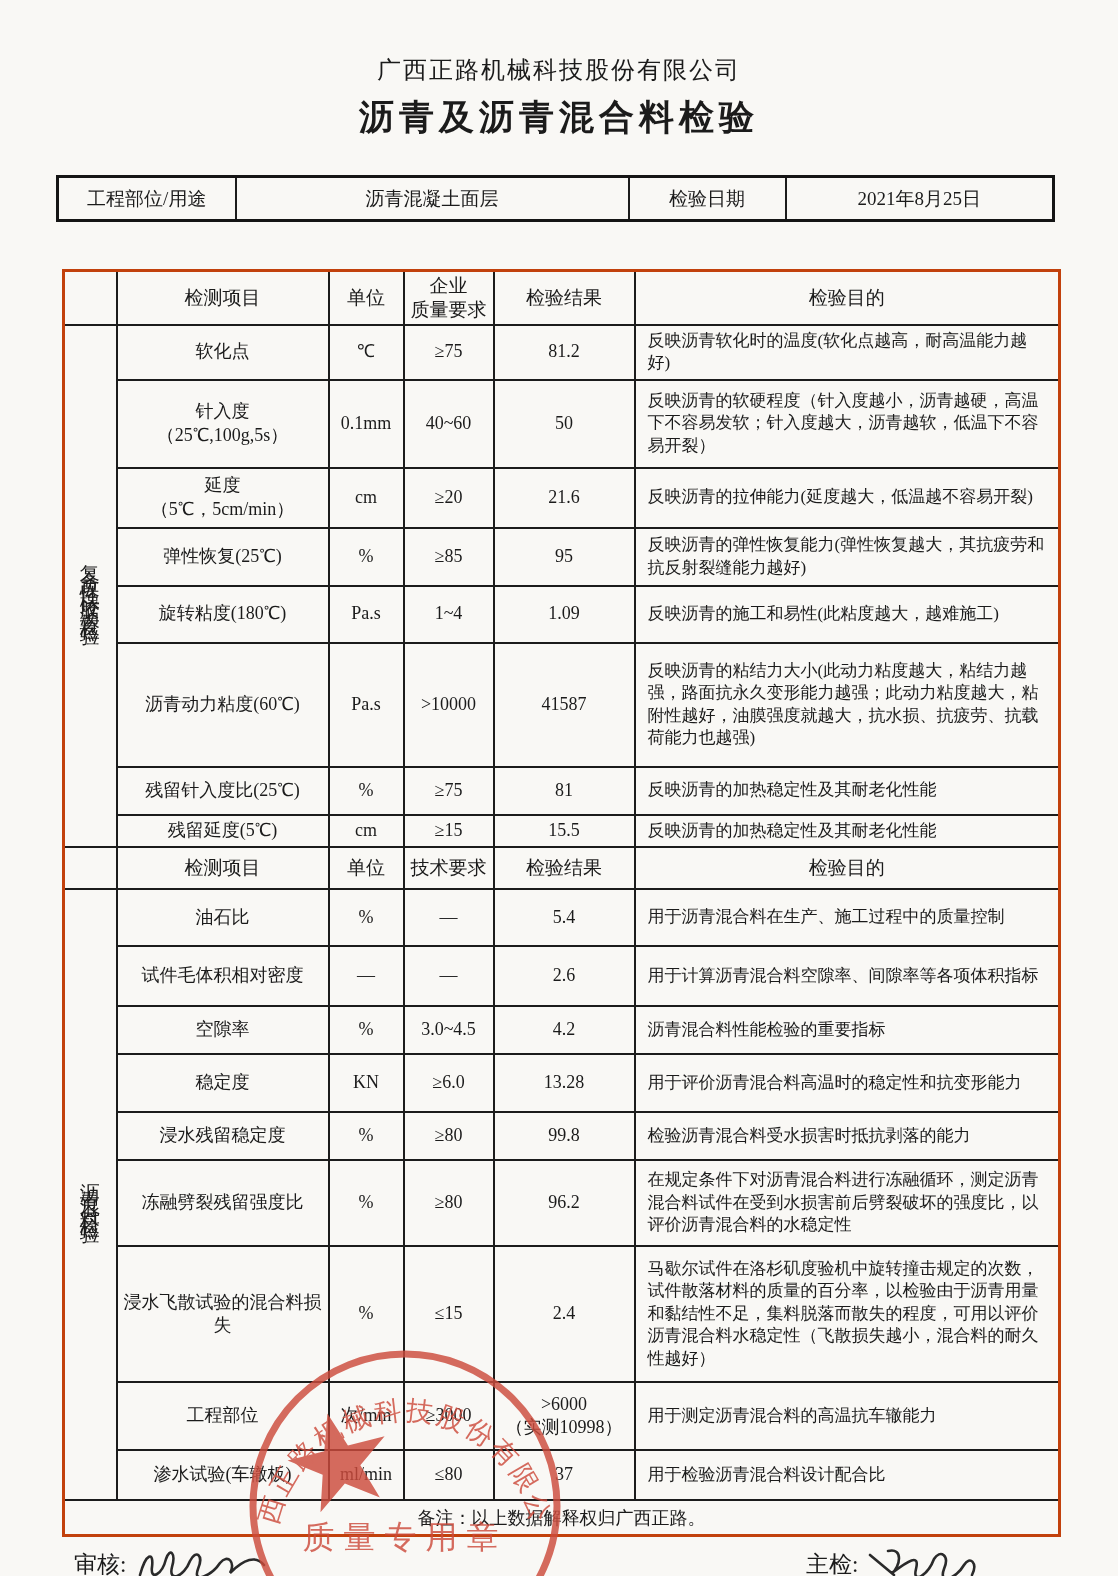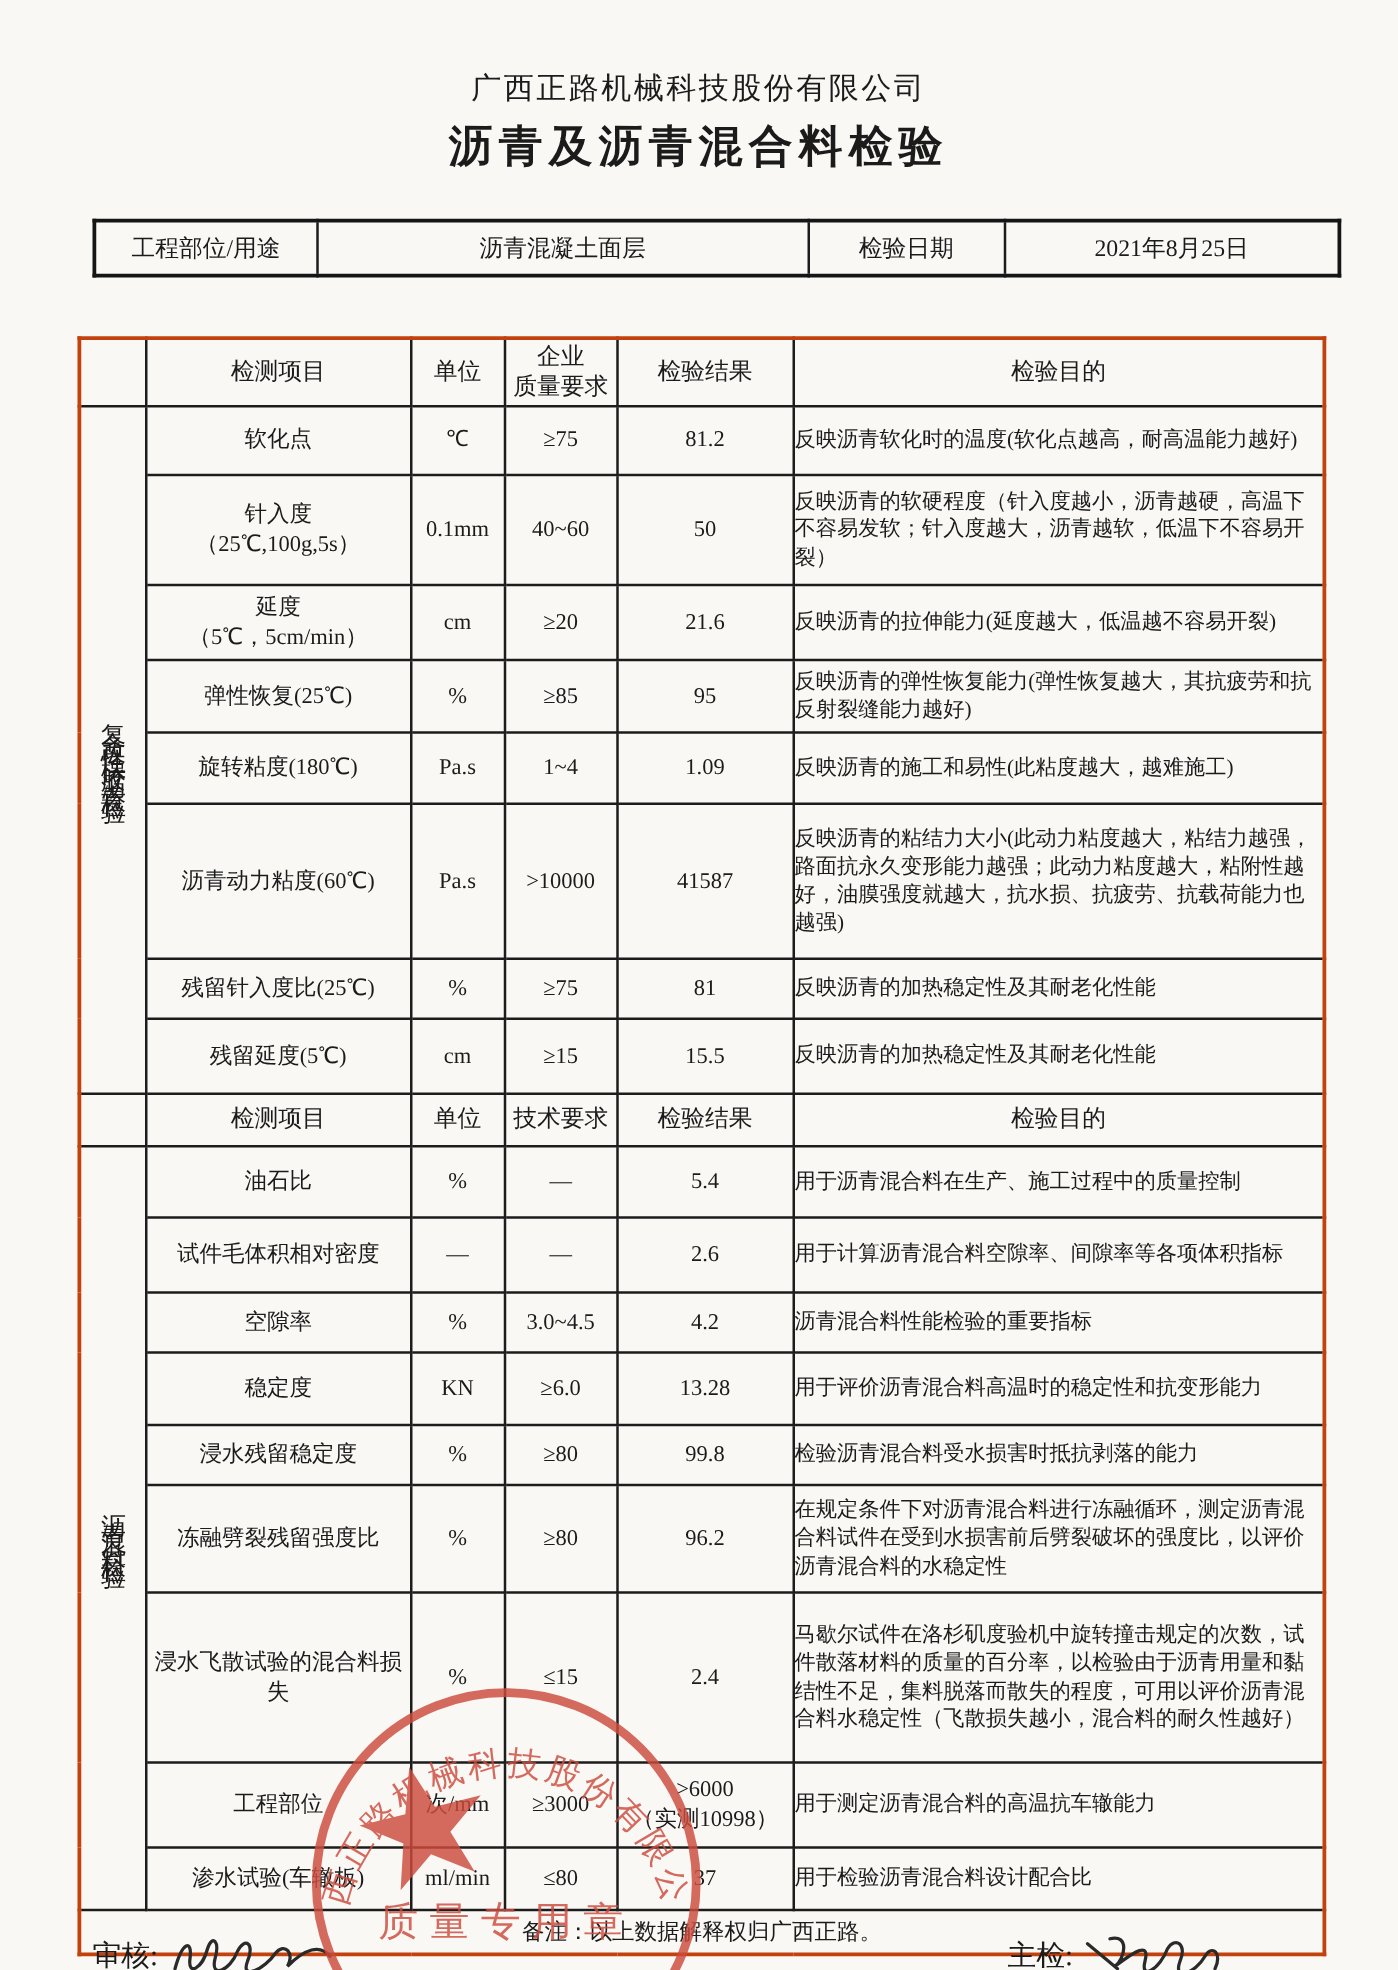--- a/index.html
+++ b/index.html
@@ -14,34 +14,34 @@
   .company{
     position:absolute;top:54px;left:0;width:100%;
     text-align:center;font-size:24px;letter-spacing:2px;
   }
   .doc-title{
     position:absolute;top:94px;left:0;width:100%;
     text-align:center;font-size:35px;font-weight:bold;letter-spacing:5px;
   }
   table{border-collapse:collapse;table-layout:fixed;}
   td{border:2px solid #1c1c1c;padding:2px 6px;vertical-align:middle;}
-  .info-table{position:absolute;left:74px;top:175px;width:996px;border:3px solid #151515;font-family:Liberation Serif, serif;}
+  .info-table{position:absolute;left:56px;top:175px;width:996px;border:3px solid #151515;font-family:Liberation Serif, serif;}
   .info-table td{text-align:center;font-size:19px;}
   .main-table{position:absolute;left:62px;top:269px;width:996px;border:3px solid #c2410c;}
   .main-table td{font-size:18px;}
   td.cat{padding:0;text-align:center;}
   .vtext{
     writing-mode:vertical-rl;text-orientation:upright;
     margin:0 auto;font-size:20px;letter-spacing:7px;line-height:1;
     display:inline-block;
   }
   td.head-cell{text-align:center;font-size:19px;white-space:pre-line;line-height:1.25;}
   td.item-cell{text-align:center;white-space:pre-line;line-height:1.3;}
   td.unit-cell,td.req-cell,td.result-cell{text-align:center;white-space:pre-line;line-height:1.3;}
-  td.purpose-cell{text-align:left;font-size:17px;line-height:1.32;padding:4px 0;}
+  td.purpose-cell{text-align:left;font-size:17px;line-height:1.32;padding:4px 12px;}
   td.remark-cell{text-align:center;font-size:18px;padding:4px 14px;}
   .pre{white-space:pre-line;}
   .footer{
     position:absolute;left:0;top:1549px;width:1118px;height:60px;
     font-size:23px;
   }
   .sig-group{position:absolute;display:flex;align-items:flex-start;gap:6px;}
   .sig-reviewer{left:74px;top:0;}
   .sig-inspector{left:806px;top:0;}
   .sig-ink{margin-top:-8px;}
@@ -139,21 +139,21 @@
     <td class="result-cell">41587</td>
     <td class="purpose-cell">反映沥青的粘结力大小(此动力粘度越大，粘结力越强，路面抗永久变形能力越强；此动力粘度越大，粘附性越好，油膜强度就越大，抗水损、抗疲劳、抗载荷能力也越强)</td>
   </tr>
   <tr style="height:48px">
     <td class="item-cell">残留针入度比(25℃)</td>
     <td class="unit-cell">%</td>
     <td class="req-cell">≥75</td>
     <td class="result-cell">81</td>
     <td class="purpose-cell">反映沥青的加热稳定性及其耐老化性能</td>
   </tr>
-  <tr style="height:60px">
+  <tr style="height:32px">
     <td class="item-cell">残留延度(5℃)</td>
     <td class="unit-cell">cm</td>
     <td class="req-cell">≥15</td>
     <td class="result-cell">15.5</td>
     <td class="purpose-cell">反映沥青的加热稳定性及其耐老化性能</td>
   </tr>
 
   <tr style="height:42px">
     <td class="cat"></td>
     <td class="head-cell">检测项目</td>

